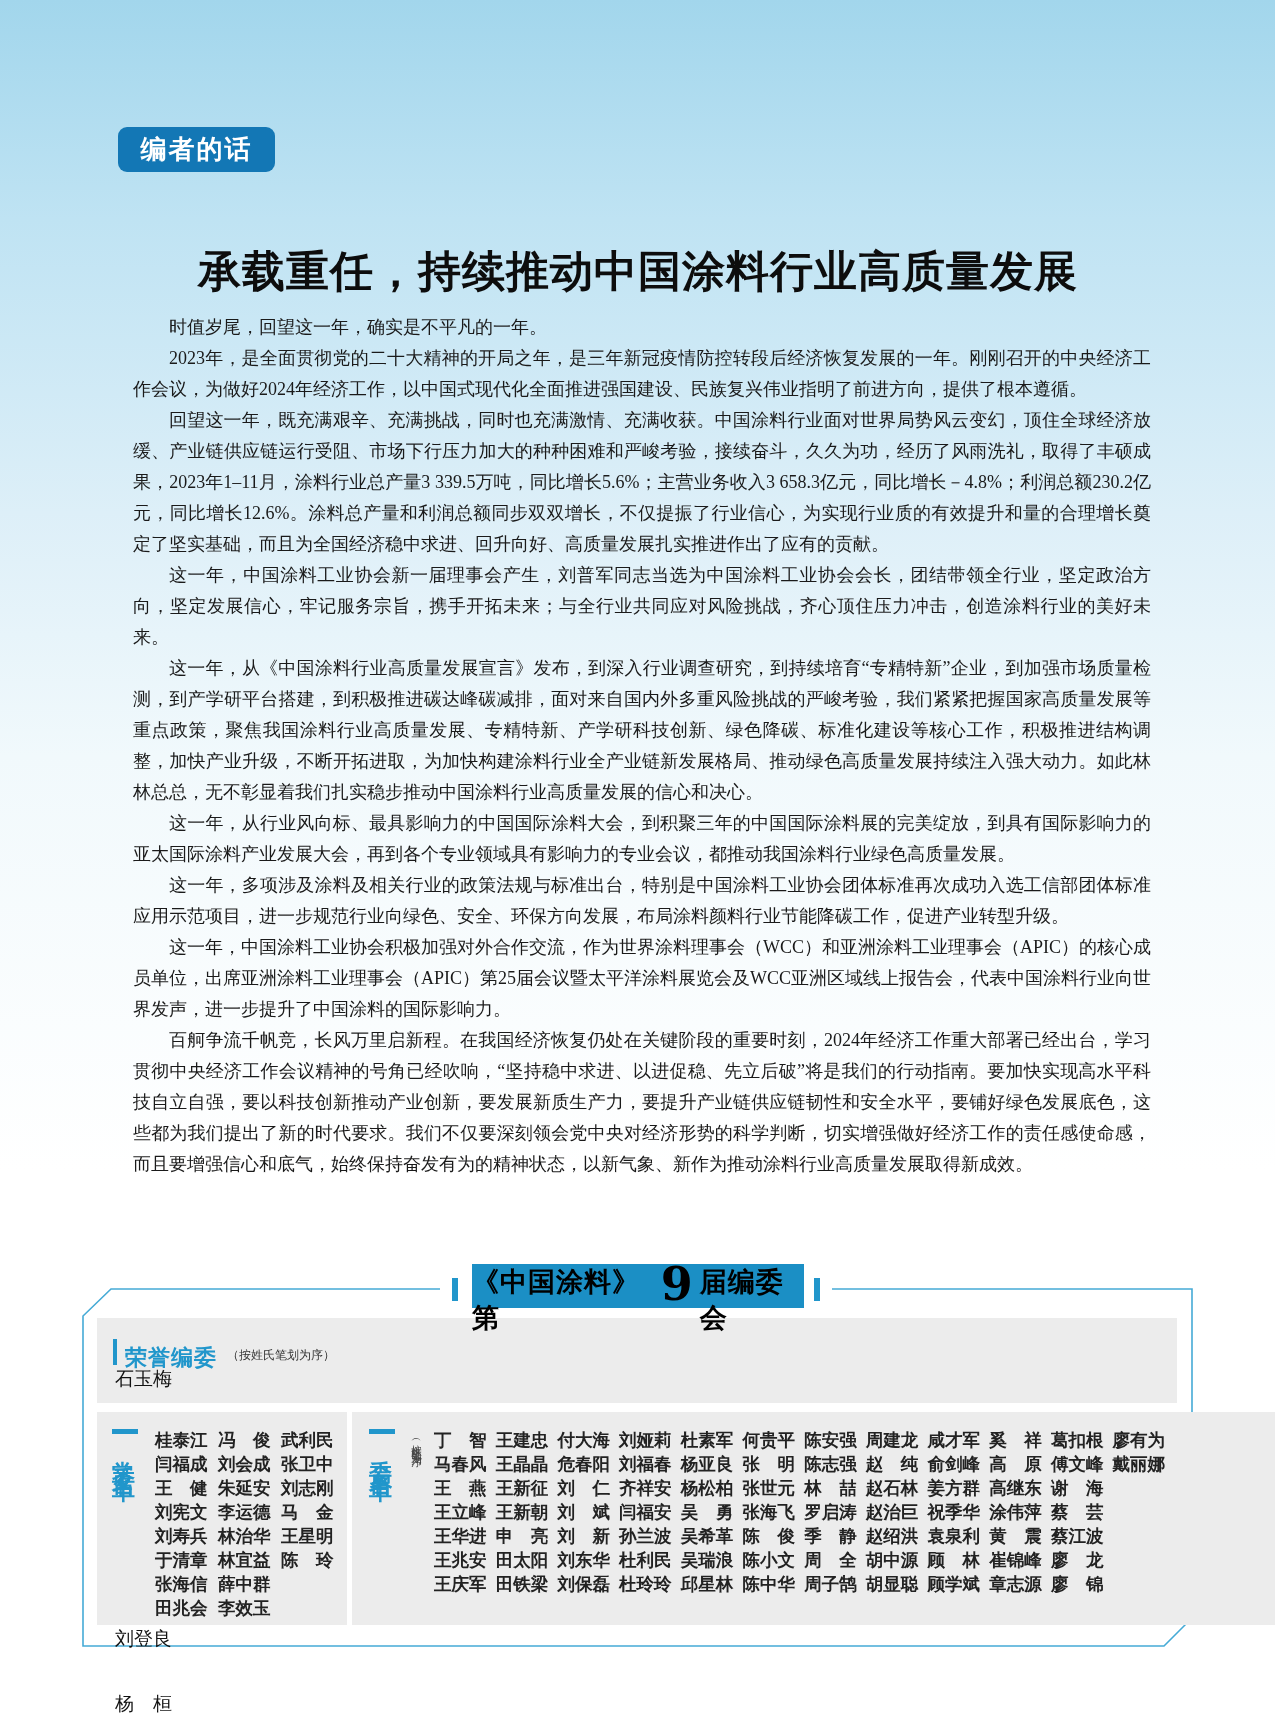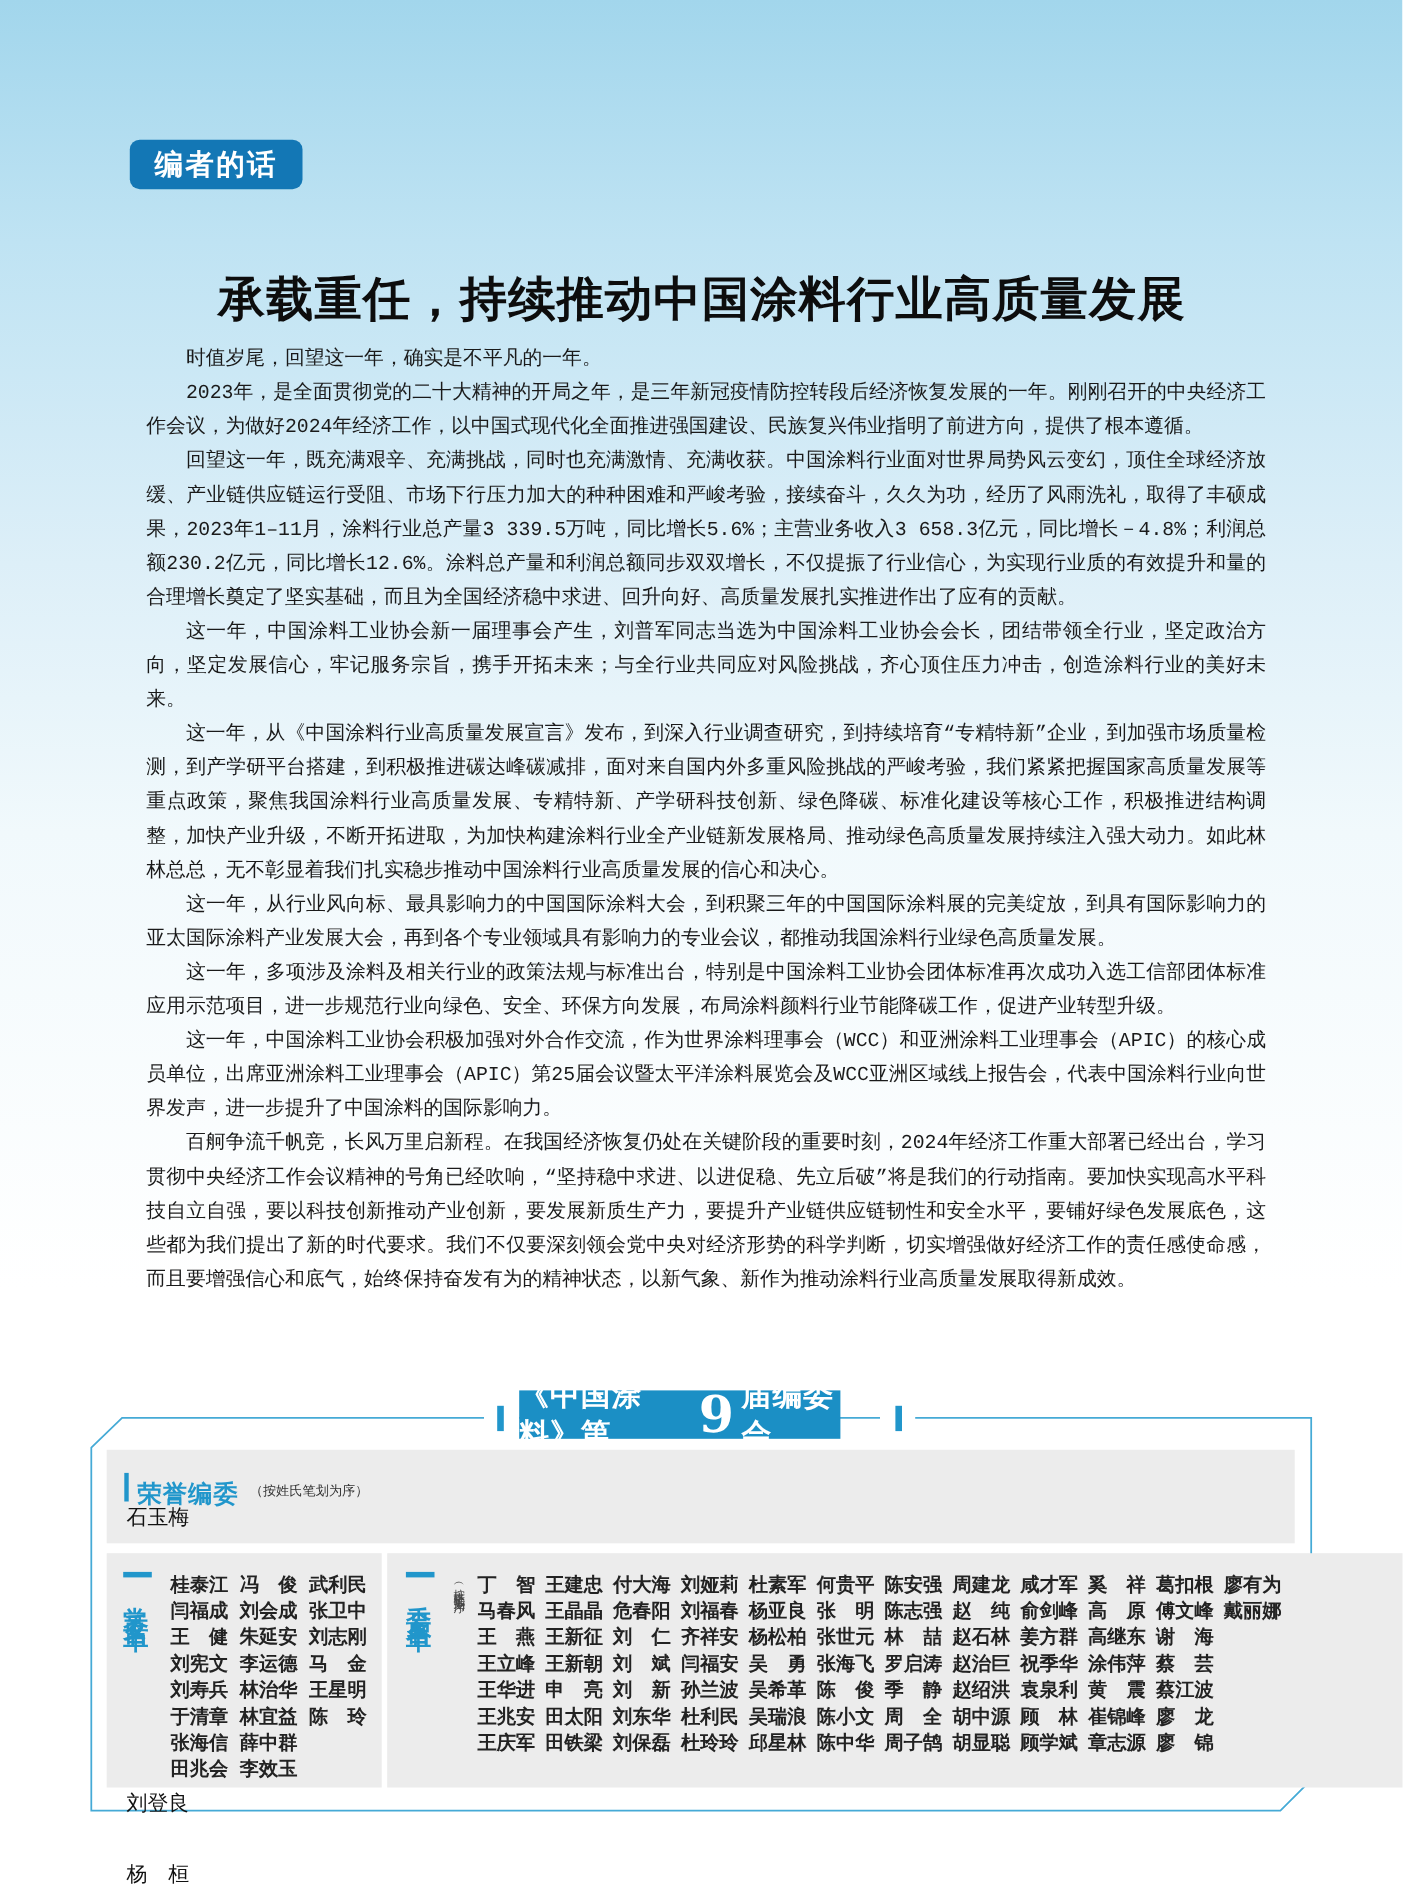--- a/index.html
+++ b/index.html
@@ -23,28 +23,28 @@
   .main-title{
     position:absolute;left:83px;top:214px;width:1110px;
     text-align:center;font-family:Liberation Serif, serif;
     font-weight:900;font-size:43px;color:#0d0d0d;letter-spacing:1px;
   }
   
   .article{
     position:absolute;left:133px;top:312px;width:1018px;
     font-size:18px;line-height:31px;color:#1a1a1a;
     text-align:justify;
-    font-family:Liberation Mono, monospace;
+    font-family:Liberation Serif, serif;
   }
   .article p{margin:0;text-indent:2em;}
   
   .banner{
-    position:absolute;left:472px;top:1264px;width:292px;height:44px;
-    background:#1b8fc5;color:#ffffff;
-    display:flex;align-items:center;justify-content:center;
+    position:absolute;left:472px;top:1264px;width:332px;height:44px;
+    background:#1b8fc5;color:#000000;
+    display:flex;justify-content:center;
     font-family:"DejaVu Serif","Liberation Serif",serif;
     font-weight:bold;font-size:27px;letter-spacing:1px;z-index:3;
   }
   .banner .big-num{
     font-size:46px;line-height:40px;padding:0 6px;font-weight:bold;
     font-family:"DejaVu Serif","Liberation Serif",serif;
   }
   
   .board-svg{position:absolute;left:0;top:0;z-index:1;pointer-events:none;}
   .panel{

